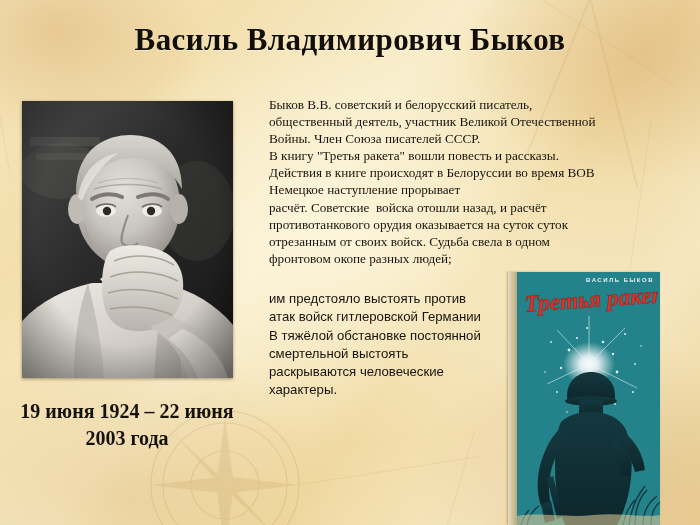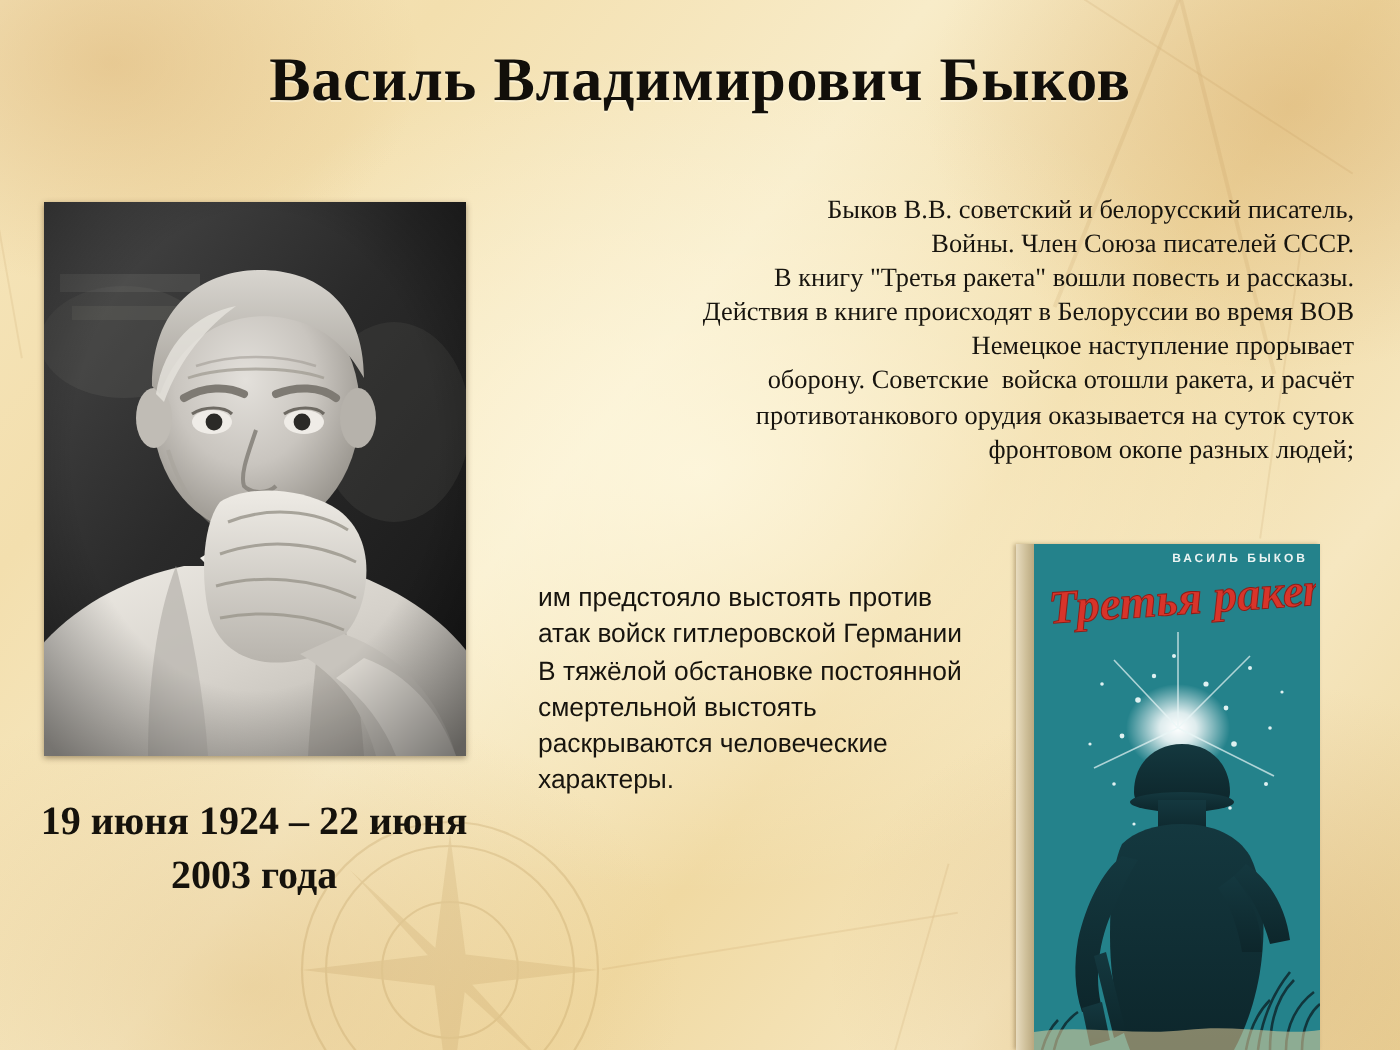--- a/index.html
+++ b/index.html
@@ -45,21 +45,20 @@
   .dates{
     position:absolute;left:14px;top:398px;width:226px;text-align:center;
     font-size:20px;font-weight:700;color:#15120c;line-height:1.35;
     font-family:"Liberation Serif", serif;
   }
 
   .body-text{
     position:absolute;left:269px;top:96px;width:408px;
     font-size:13.2px;line-height:17.1px;color:#17140e;
     font-family:"Liberation Serif", serif;
-    text-align:right;
   }
   .body-text .ln{white-space:pre;}
 
   .body-text2{
     position:absolute;left:269px;top:290px;width:250px;
     font-size:13.2px;line-height:18.3px;color:#17140e;
     font-family:"Liberation Sans", sans-serif;
   }
   .body-text2 .ln{white-space:pre;}
 
@@ -217,26 +216,28 @@
     </svg>
   </div>
 
   <div class="dates">
     <div>19 июня 1924 – 22 июня</div>
     <div>2003 года</div>
   </div>
 
   <div class="body-text">
     <div class="ln">Быков В.В. советский и белорусский писатель,</div>
+    <div class="ln">общественный деятель, участник Великой Отечественной</div>
     <div class="ln">Войны. Член Союза писателей СССР.</div>
     <div class="ln">В книгу "Третья ракета" вошли повесть и рассказы.</div>
     <div class="ln">Действия в книге происходят в Белоруссии во время ВОВ</div>
     <div class="ln">Немецкое наступление прорывает</div>
-    <div class="ln">оборону. Советские  войска отошли ракета, и расчёт</div>
+    <div class="ln">расчёт. Советские  войска отошли назад, и расчёт</div>
     <div class="ln">противотанкового орудия оказывается на суток суток</div>
+    <div class="ln">отрезанным от своих войск. Судьба свела в одном</div>
     <div class="ln">фронтовом окопе разных людей;</div>
   </div>
 
   <div class="body-text2">
     <div class="ln">им предстояло выстоять против</div>
     <div class="ln">атак войск гитлеровской Германии</div>
     <div class="ln">В тяжёлой обстановке постоянной</div>
     <div class="ln">смертельной выстоять</div>
     <div class="ln">раскрываются человеческие</div>
     <div class="ln">характеры.</div>

